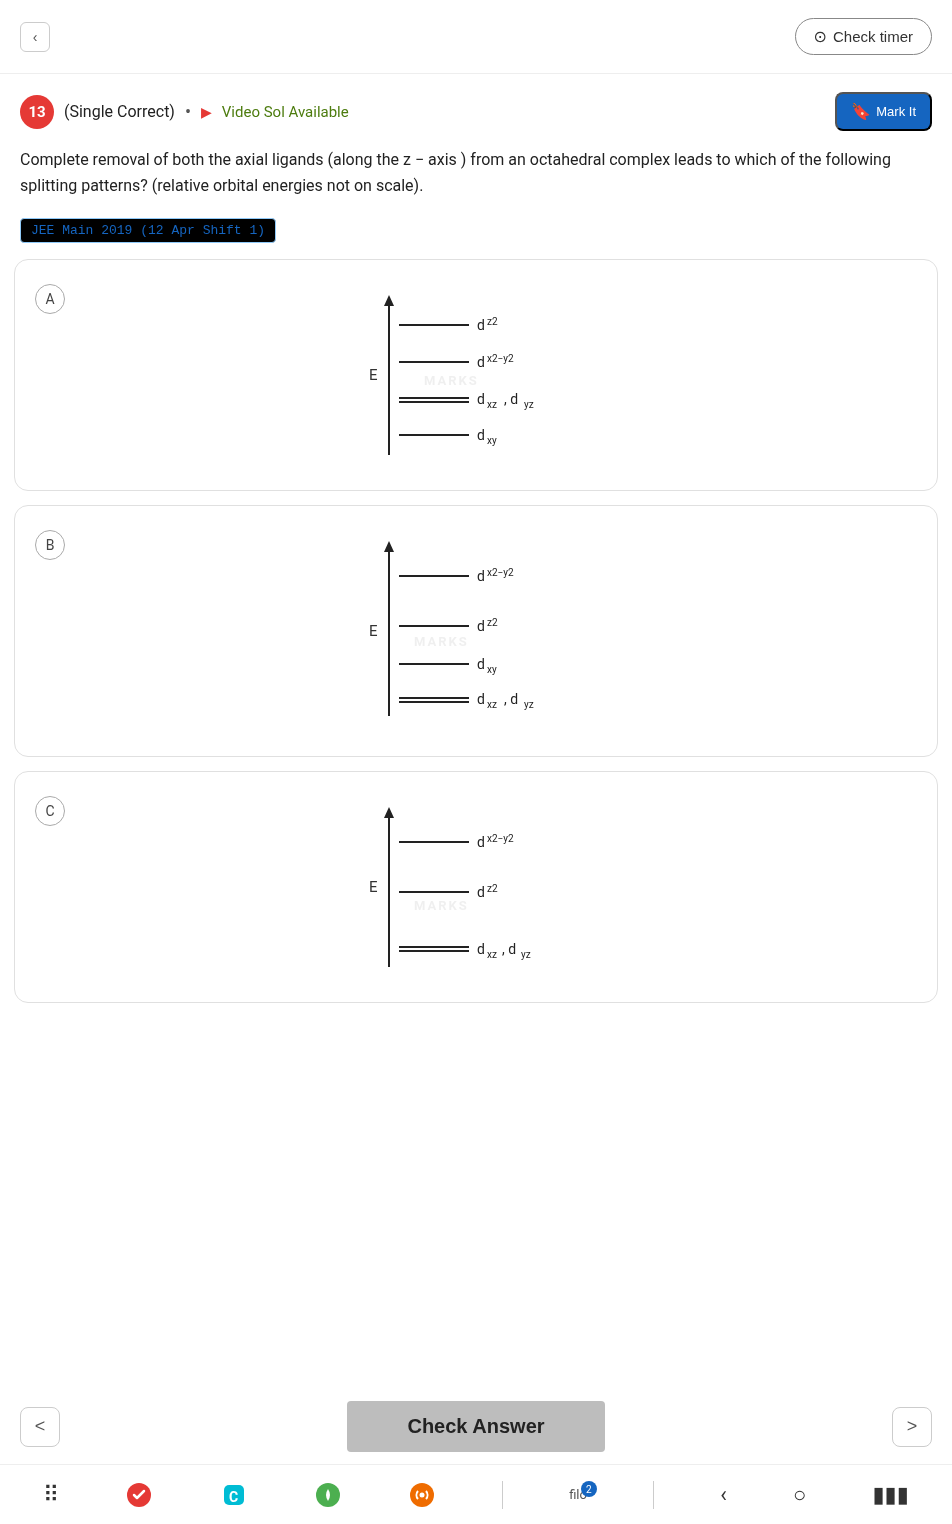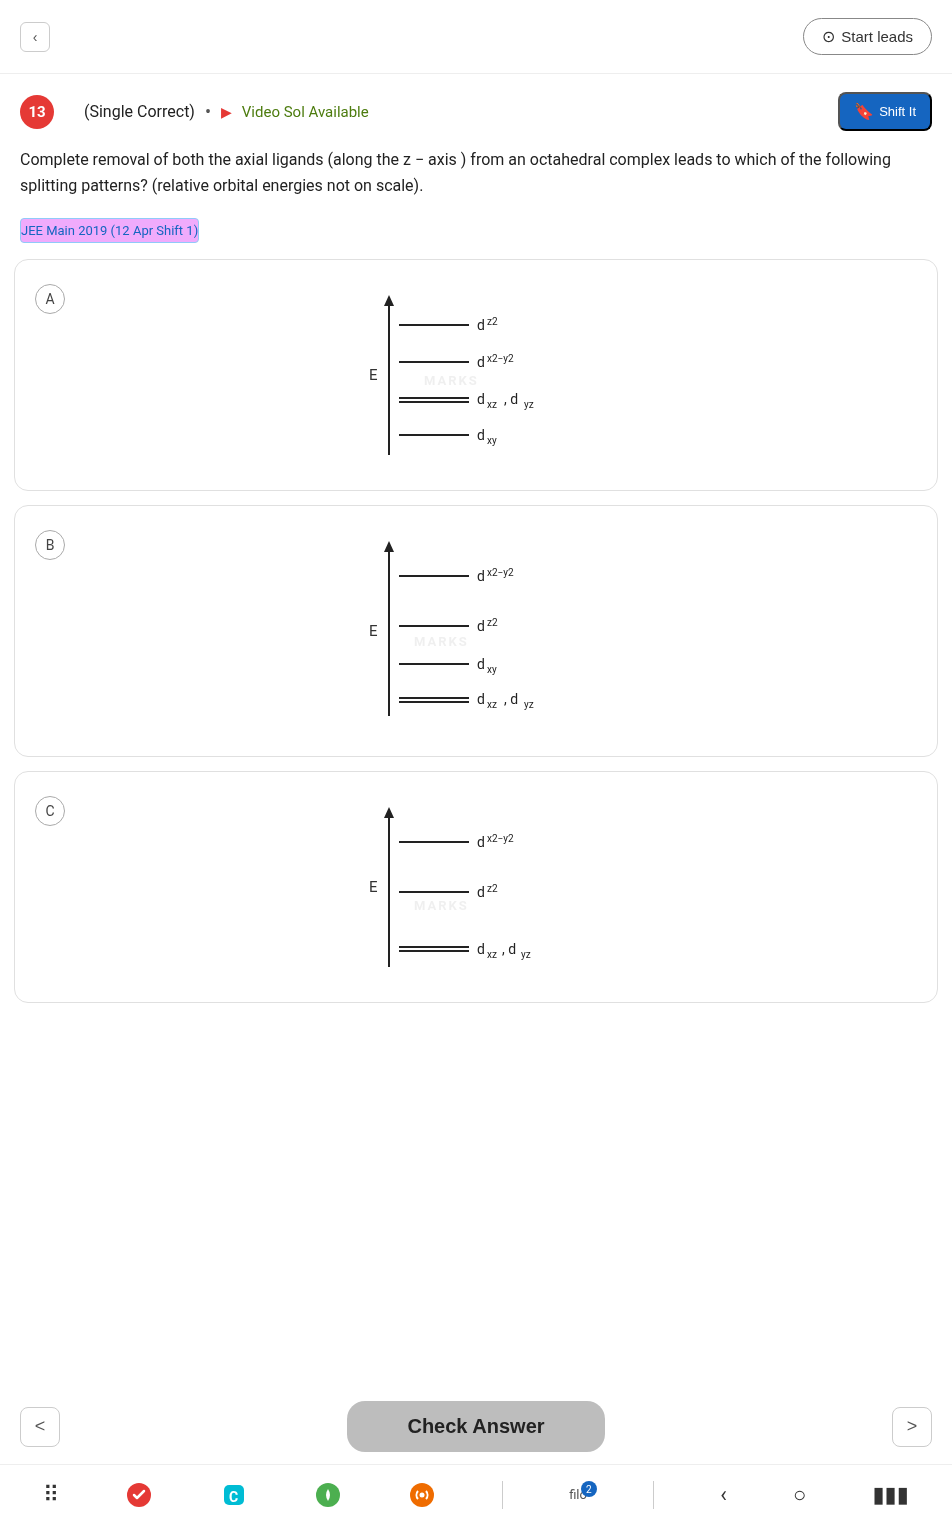--- a/index.html
+++ b/index.html
@@ -68,21 +68,20 @@
       width: 34px; height: 34px;
       display: flex; align-items: center; justify-content: center;
       font-size: 15px;
       font-weight: 700;
       flex-shrink: 0;
     }
     .q-type {
       font-size: 16px;
       color: #222;
       font-weight: 400;
-      margin-left: 20px;
     }
     .dot-sep {
       color: #555;
       font-size: 18px;
     }
     .video-sol {
       display: flex;
       align-items: center;
       gap: 4px;
       font-size: 15px;
@@ -109,27 +108,28 @@
 
     
     .question-text {
       padding: 10px 8px 10px 20px;
       font-size: 16px;
       line-height: 1.6;
       color: #222;
     }
     .tag-badge {
       display: inline-block;
-      background: #f0abfc;
+      background: #000000;
       color: #1565c0;
       border: 1px solid #90caf9;
       border-radius: 4px;
-      padding: 4px 0;
+      padding: 4px 10px;
       font-size: 13px;
       margin: 10px 20px 16px 20px;
+      font-family: Liberation Mono, monospace;
     }
 
     
     .options-container {
       padding: 0 14px;
       display: flex;
       flex-direction: column;
       gap: 14px;
     }
     .option-card {
@@ -183,21 +183,21 @@
       border-radius: 8px;
       display: flex; align-items: center; justify-content: center;
       font-size: 18px;
       cursor: pointer;
       background: #fff;
       color: #555;
     }
     .check-answer-btn {
       background: #bdbdbd;
       color: #222;
-      border-radius: 18px;
+      border-radius: 4px;
       padding: 14px 60px;
       font-size: 20px;
       font-weight: 600;
       border: none;
       cursor: pointer;
     }
 
     
     .android-nav {
       position: fixed;
@@ -255,34 +255,34 @@
 
 
 
 
 <div class="header">
   <div style="display:flex; align-items:center; gap:12px;">
     <button class="back-btn">‹</button>
   </div>
   <button class="timer-btn">
     <span class="timer-icon">⊙</span>
-    <span>Start leads</span>
+    <span>Check timer</span>
   </button>
 </div>
 
 
 <div class="question-header">
   <div class="question-number-badge">13</div>
   <span class="q-type">(Single Correct)</span>
   <span class="dot-sep">•</span>
   <span class="video-icon">▶</span>
   <span class="video-sol">Video Sol Available</span>
   <button class="mark-it-btn">
     <span class="bookmark-icon">🔖</span>
-    <span>Shift It</span>
+    <span>Mark It</span>
   </button>
 </div>
 
 
 <div class="question-text">Complete removal of both the axial ligands (along the z − axis ) from an octahedral complex leads to which of the following splitting patterns? (relative orbital energies not on scale).</div>
 <div class="tag-badge">JEE Main 2019 (12 Apr Shift 1)</div>
 
 
 <div class="options-container">
 

